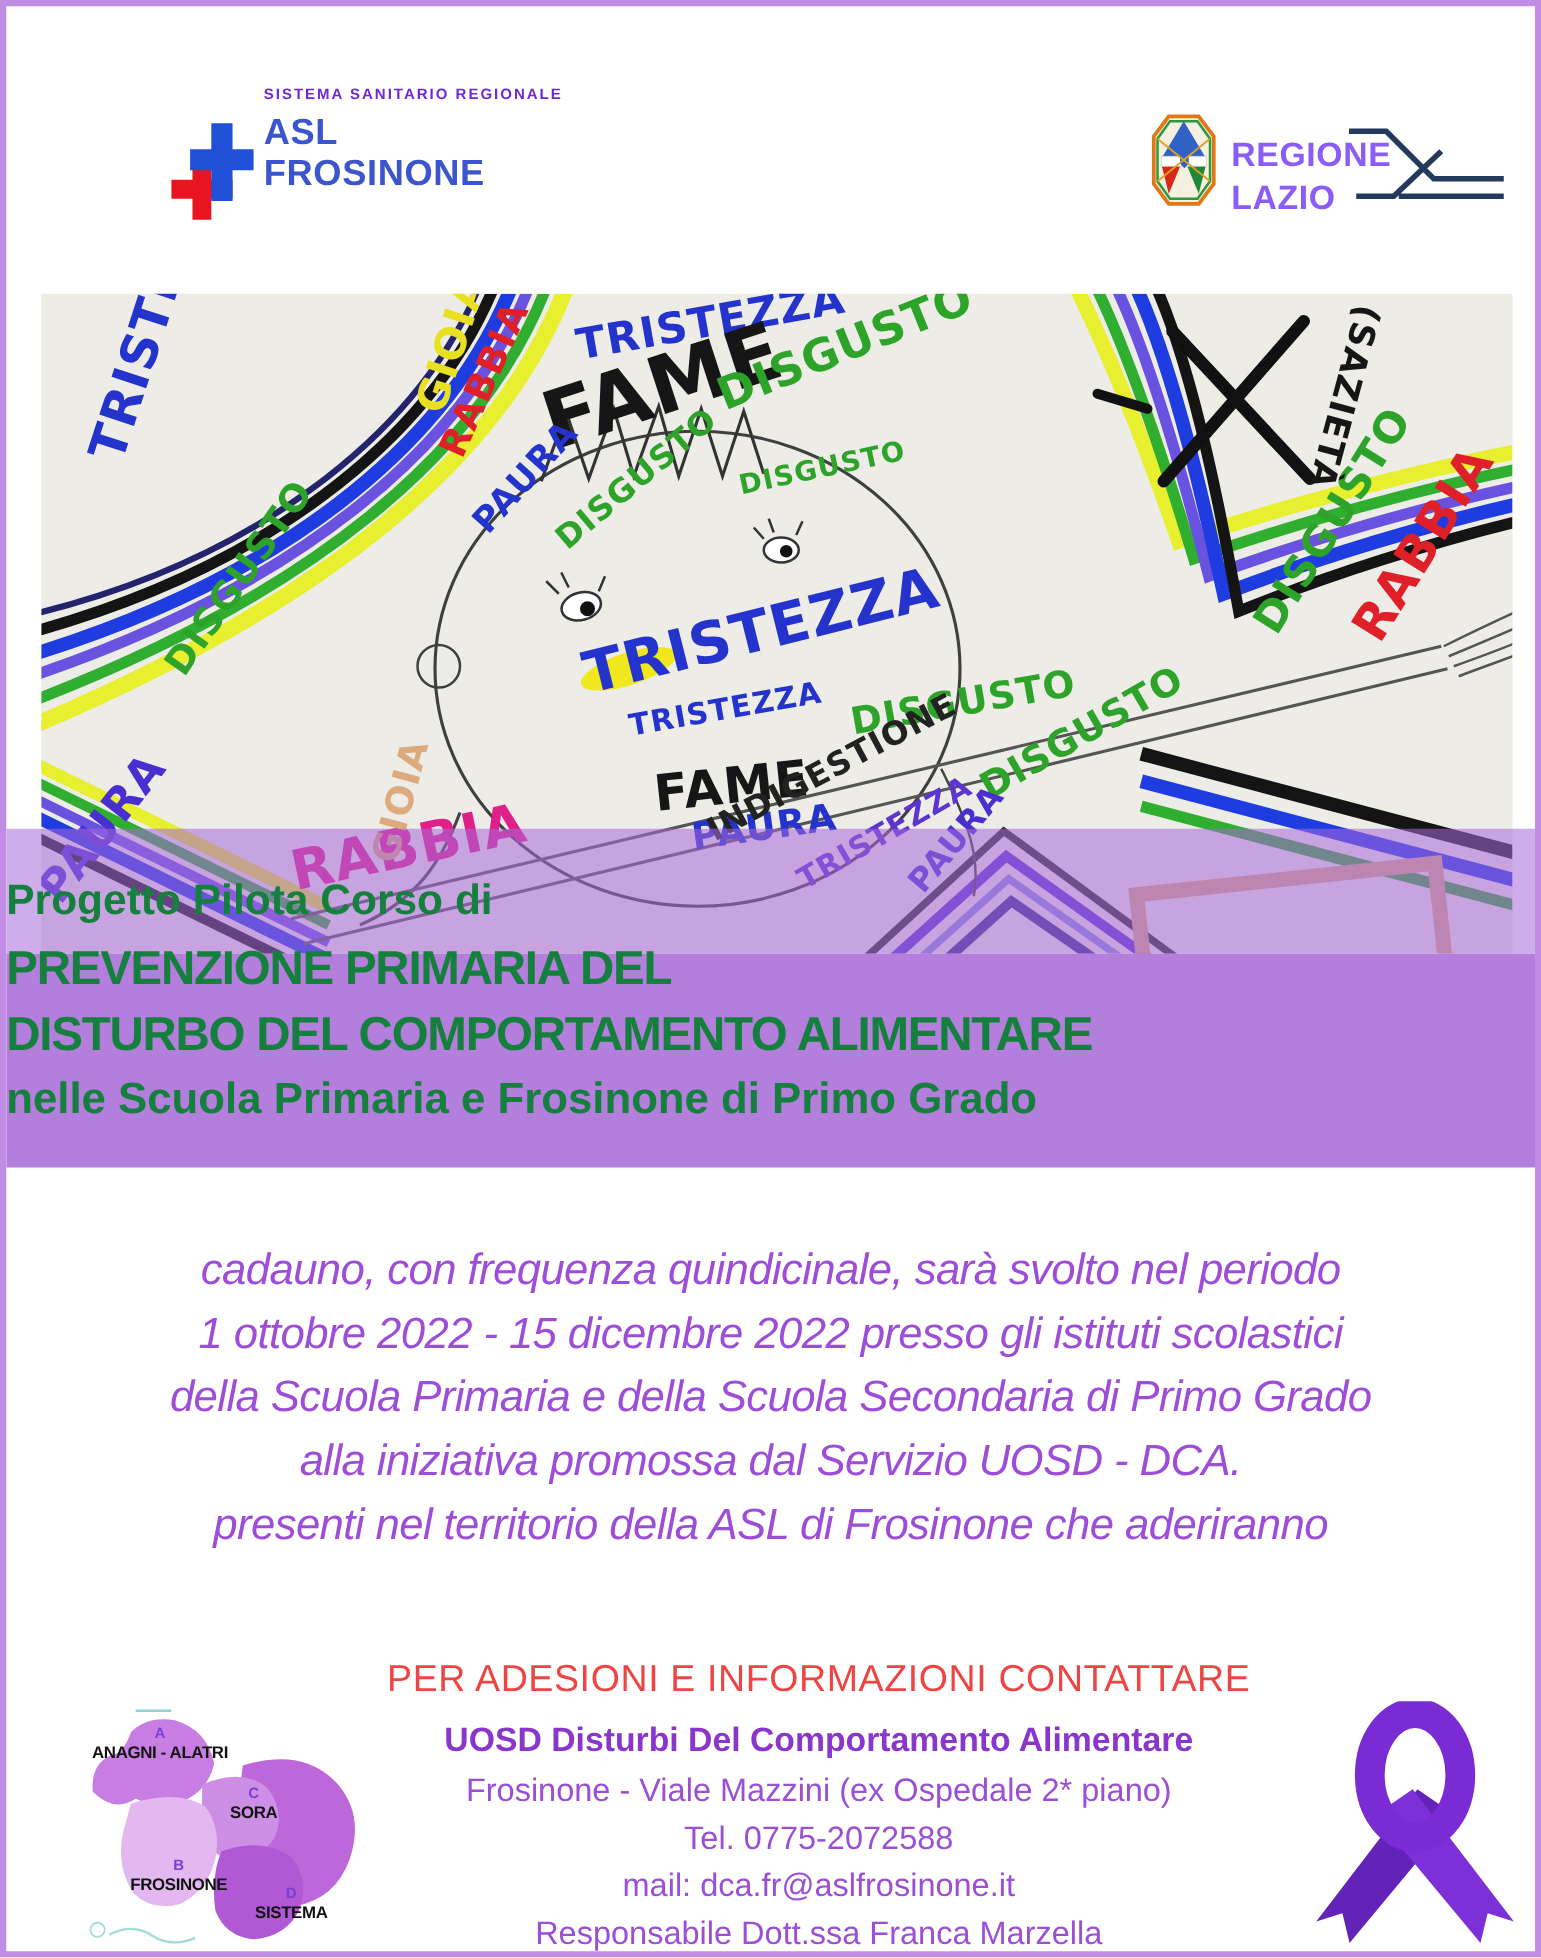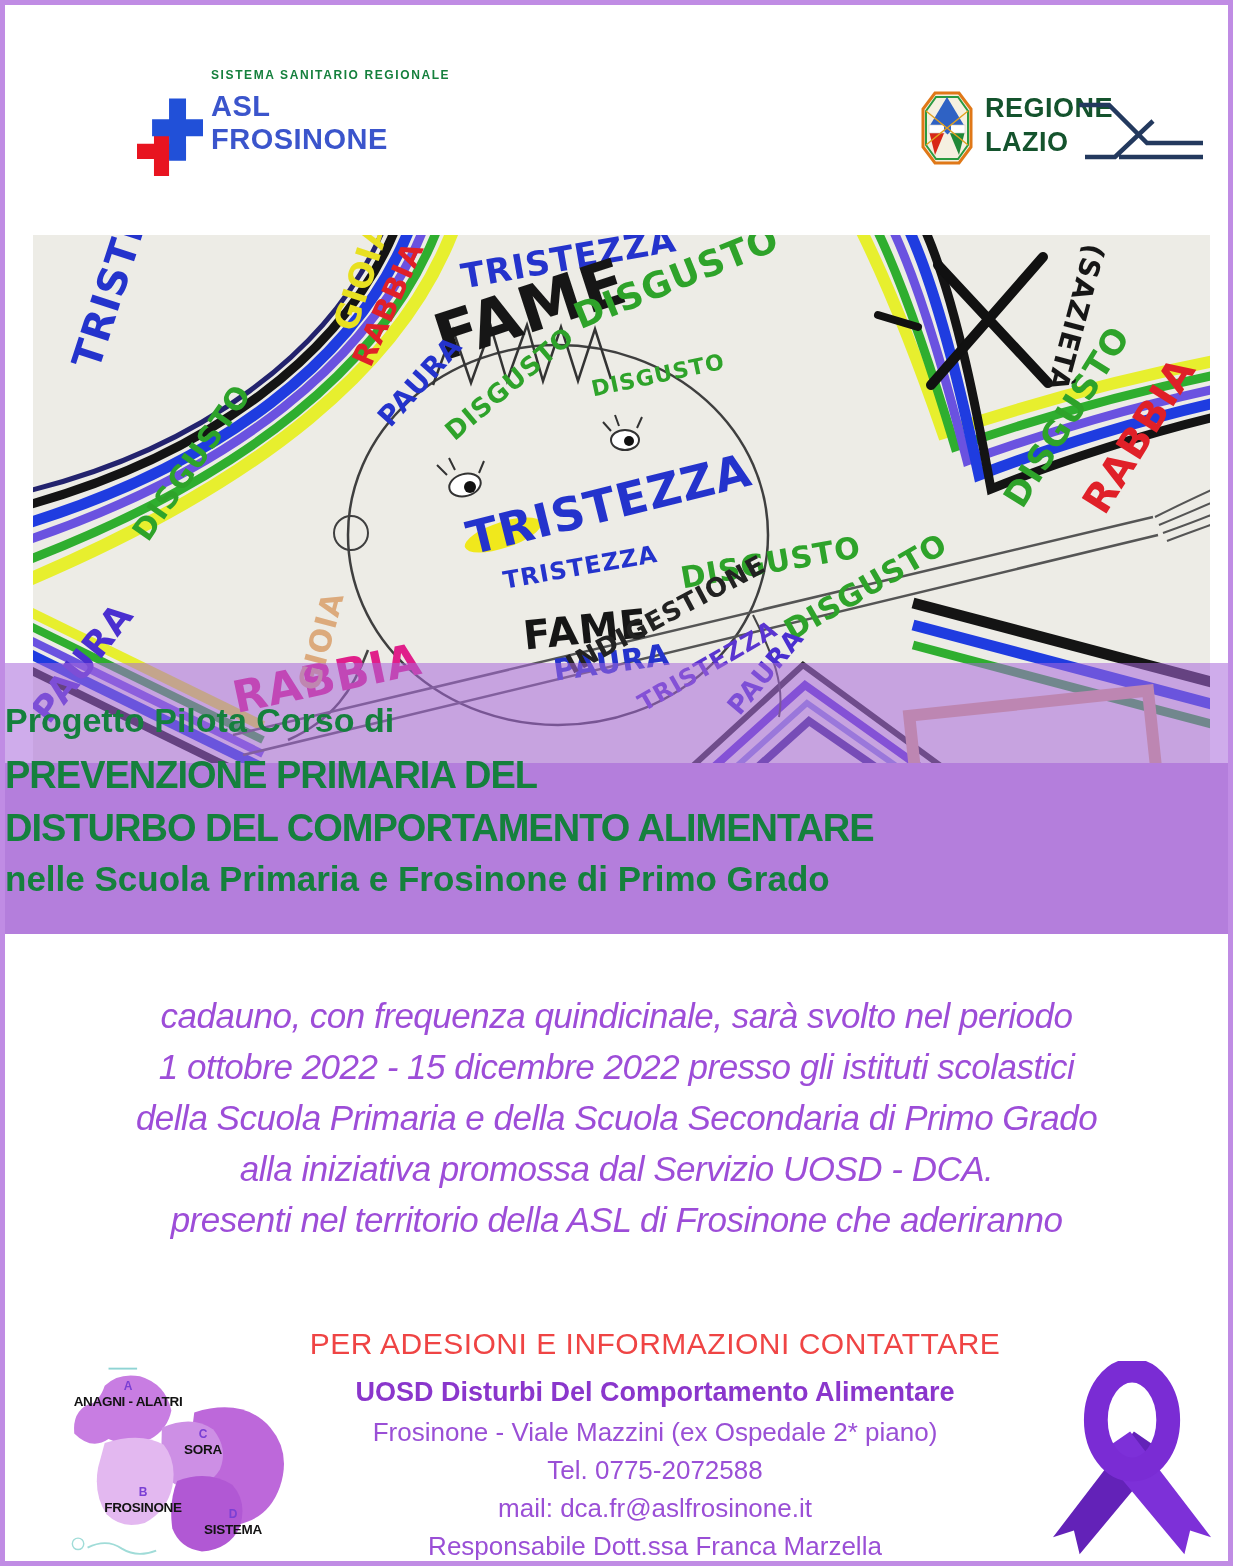--- a/index.html
+++ b/index.html
@@ -1,24 +1,24 @@
 <!DOCTYPE html>
 <html><head>
 <meta charset="utf-8">
 <style>
   html,body{margin:0;padding:0;background:#fff;}
   .page{position:relative;width:1223px;height:1556px;border:5px solid #c08ce4;background:#ffffff;
         overflow:hidden;font-family:"Liberation Sans",sans-serif;}
   
   .asl-logo{position:absolute;left:128px;top:55px;width:420px;height:130px;}
   .asl-cross{position:absolute;left:4px;top:35px;}
-  .asl-tagline{position:absolute;left:78px;top:8px;font-size:12px;letter-spacing:1.6px;color:#15803d;font-weight:700;}
+  .asl-tagline{position:absolute;left:78px;top:8px;font-size:12px;letter-spacing:1.6px;color:#6d28d9;font-weight:700;}
   .asl-name{position:absolute;left:78px;top:30px;font-size:29px;font-weight:700;color:#3b55cc;line-height:33px;letter-spacing:.5px;white-space:pre-line;}
   .lazio-logo{position:absolute;left:916px;top:84px;width:290px;height:86px;}
-  .lazio-word{position:absolute;left:64px;top:2px;font-size:27px;font-weight:700;color:#14532d;line-height:34px;letter-spacing:.5px;white-space:pre-line;}
+  .lazio-word{position:absolute;left:64px;top:18px;font-size:27px;font-weight:700;color:#8b5cf6;line-height:34px;letter-spacing:.5px;white-space:pre-line;}
   
   .artwork{position:absolute;left:28px;top:230px;width:1177px;height:528px;background:#edece6;overflow:hidden;}
   .dw{position:absolute;font-family:"DejaVu Sans",sans-serif;font-weight:700;transform-origin:0 0;white-space:nowrap;letter-spacing:1px;}
   
   .banner{position:absolute;left:0;top:658px;width:1223px;height:271px;}
   .banner .over{position:absolute;left:0;top:0;width:100%;height:100px;background:rgba(168,104,218,.55);}
   .banner .flat{position:absolute;left:0;top:100px;width:100%;height:171px;background:#b47edc;}
   .bl{position:absolute;left:0;right:12px;text-align:left;color:#15803d;font-weight:700;}
   .bl1{top:38px;font-size:34px;}
   .bl2{top:91px;font-size:38px;letter-spacing:-1px;}

